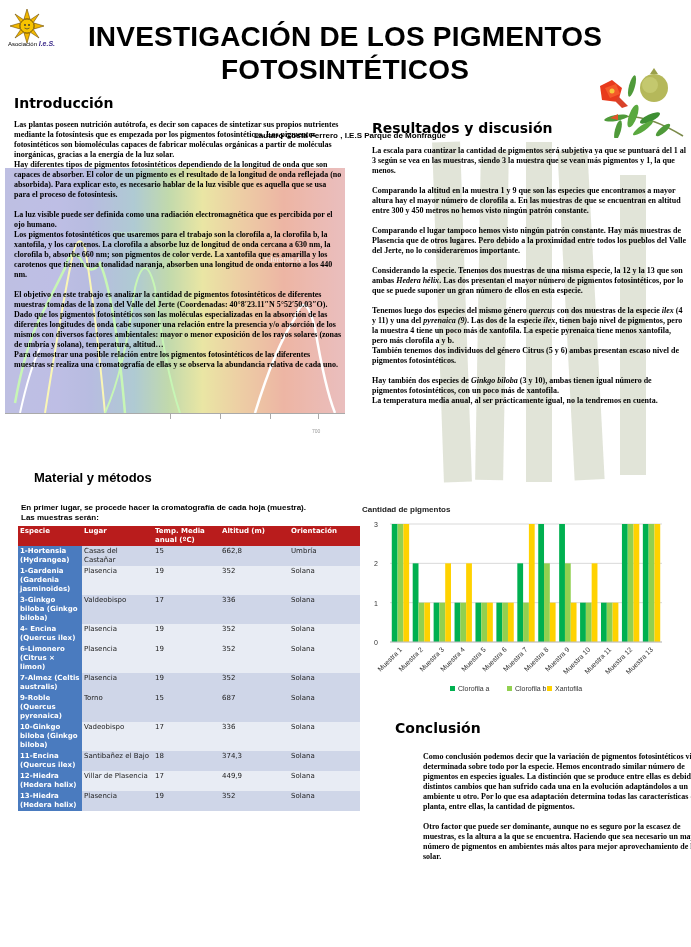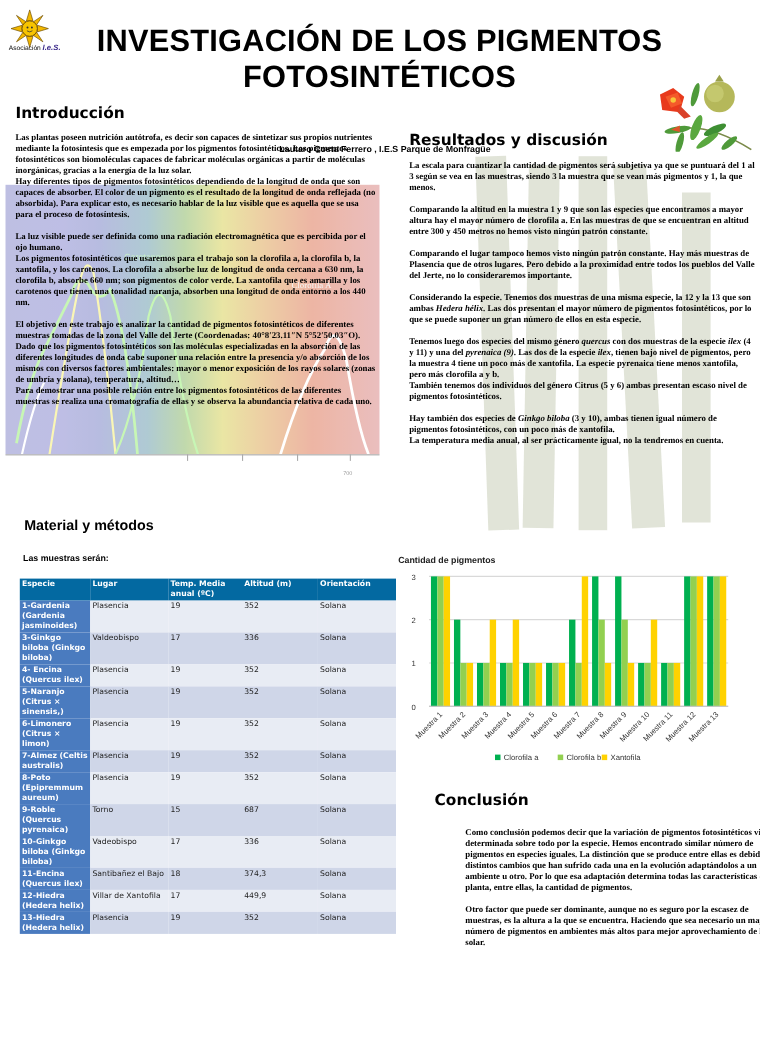--- a/index.html
+++ b/index.html
@@ -32,21 +32,21 @@
   .spec-label { position: absolute; top: 428px; left: 312px; font-size: 5px; color: #999; font-family: "Liberation Sans", sans-serif; }
   .spec-caro { position: absolute; left: 113px; top: 229px; font-family: Liberation Sans, sans-serif; font-size: 8px; color: #c8f0c8; }
   .spec-cloroA { position: absolute; left: 265px; top: 255px; font-family: "Liberation Serif", serif; font-size: 8px; color: #f5f5f5; }
 
   
   .strip { position: absolute; background: #c9cdb8; opacity: 0.55; }
 
   
   .table { position: absolute; left: 18px; top: 526px; width: 342px; border-collapse: collapse;
            font-family: "DejaVu Sans", sans-serif; font-size: 7px; line-height: 9px; }
-  .table th { background: #0369a1; color: #fff; font-weight: bold; text-align: left; padding: 1px 2px; vertical-align: top; height: 20px; }
+  .table th { background: #b91c1c; color: #fff; font-weight: bold; text-align: left; padding: 1px 2px; vertical-align: top; height: 20px; }
   .table td { padding: 1px 2px; vertical-align: top; color: #222; }
   .table td.sp { background: #4a7bbf; color: #fff; font-weight: bold; width: 64px; }
   .table tr.odd td:not(.sp) { background: #cfd6e8; }
   .table tr.even td:not(.sp) { background: #e8ecf4; }
   .table col.c2 { width: 71px; } .table col.c3 { width: 67px; } .table col.c4 { width: 69px; } .table col.c5 { width: 71px; }
 
   
   .chart { position: absolute; left: 362px; top: 495px; width: 330px; height: 210px; }
   .chart-title { position: absolute; left: 0; top: 10px; width: 330px; font-family: "Liberation Sans", sans-serif; font-size: 8px; font-weight: bold; color: #222; }
 </style>
@@ -142,22 +142,23 @@
   <p>La escala para cuantizar la cantidad de pigmentos será subjetiva ya que se puntuará del 1 al 3 según se vea en las muestras, siendo 3 la muestra que se vean más pigmentos y 1, la que menos.</p>
   <p>Comparando la altitud en la muestra 1 y 9 que son las especies que encontramos a mayor altura hay el mayor número de clorofila a. En las muestras de que se encuentran en altitud entre 300 y 450 metros no hemos visto ningún patrón constante.</p>
   <p>Comparando el lugar tampoco hemos visto ningún patrón constante. Hay más muestras de Plasencia que de otros lugares. Pero debido a la proximidad entre todos los pueblos del Valle del Jerte, no lo consideraremos importante.</p>
   <p><span>Considerando la especie. Tenemos dos muestras de una misma especie, la 12 y la 13 que son ambas </span><i>Hedera hélix</i><span>. Las dos presentan el mayor número de pigmentos fotosintéticos, por lo que se puede suponer un gran número de ellos en esta especie.</span></p>
   <p class="tight"><span>Tenemos luego dos especies del mismo género </span><i>quercus</i><span> con dos muestras de la especie </span><i>ilex</i><span> (4 y 11) y una del </span><i>pyrenaica (9)</i><span>. Las dos de la especie </span><i>ilex</i><span>, tienen bajo nivel de pigmentos, pero la muestra 4 tiene un poco más de xantofila. La especie pyrenaica tiene menos xantofila, pero más clorofila a y b.</span></p>
   <p>También tenemos dos individuos del género Citrus (5 y 6) ambas presentan escaso nivel de pigmentos fotosintéticos.</p>
   <p class="tight"><span>Hay también dos especies de </span><i>Ginkgo biloba</i><span> (3 y 10), ambas tienen igual número de pigmentos fotosintéticos, con un poco más de xantofila.</span></p>
   <p>La temperatura media anual, al ser prácticamente igual, no la tendremos en cuenta.</p>
 </div>
 
-<h2 class="section-title" style="left:22px; top:470px; font-family:'Liberation Sans', sans-serif; font-size:13px;">Material y métodos</h2>
+<h2 class="section-title" style="left:34px; top:470px; font-family:'Liberation Sans', sans-serif; font-size:13px;">Material y métodos</h2>
 <div class="body-text" style="left:21px; top:503px; width:340px; font-family:'Liberation Sans', sans-serif; font-size:8px; line-height:10px;">
+  <div>En primer lugar, se procede hacer la cromatografía de cada hoja (muestra).</div>
   <div>Las muestras serán:</div>
 </div>
 
 <table class="table">
   <colgroup>
       <col>
       <col class="c2">
       <col class="c3">
       <col class="c4">
       <col class="c5">
@@ -165,20 +166,27 @@
   <thead>
     <tr>
       <th>Especie</th>
       <th>Lugar</th>
       <th>Temp. Media anual (ºC)</th>
       <th>Altitud (m)</th>
       <th>Orientación</th>
     </tr>
   </thead>
   <tbody id="table-body">
+      <tr class="odd">
+        <td class="sp">1-Hortensia (Hydrangea)</td>
+        <td>Casas del Castañar</td>
+        <td>15</td>
+        <td>662,8</td>
+        <td>Umbría</td>
+      </tr>
       <tr class="even">
         <td class="sp">1-Gardenia (Gardenia jasminoides)</td>
         <td>Plasencia</td>
         <td>19</td>
         <td>352</td>
         <td>Solana</td>
       </tr>
       <tr class="odd">
         <td class="sp">3-Ginkgo biloba (Ginkgo biloba)</td>
         <td>Valdeobispo</td>
@@ -186,43 +194,29 @@
         <td>336</td>
         <td>Solana</td>
       </tr>
       <tr class="even">
         <td class="sp">4- Encina (Quercus ilex)</td>
         <td>Plasencia</td>
         <td>19</td>
         <td>352</td>
         <td>Solana</td>
       </tr>
-      <tr class="odd">
-        <td class="sp">5-Naranjo (Citrus × sinensis,)</td>
-        <td>Plasencia</td>
-        <td>19</td>
-        <td>352</td>
-        <td>Solana</td>
-      </tr>
       <tr class="even">
         <td class="sp">6-Limonero (Citrus × limon)</td>
         <td>Plasencia</td>
         <td>19</td>
         <td>352</td>
         <td>Solana</td>
       </tr>
       <tr class="odd">
         <td class="sp">7-Almez (Celtis australis)</td>
-        <td>Plasencia</td>
-        <td>19</td>
-        <td>352</td>
-        <td>Solana</td>
-      </tr>
-      <tr class="even">
-        <td class="sp">8-Poto (Epipremmum aureum)</td>
         <td>Plasencia</td>
         <td>19</td>
         <td>352</td>
         <td>Solana</td>
       </tr>
       <tr class="odd">
         <td class="sp">9-Roble (Quercus pyrenaica)</td>
         <td>Torno</td>
         <td>15</td>
         <td>687</td>
@@ -237,21 +231,21 @@
       </tr>
       <tr class="odd">
         <td class="sp">11-Encina (Quercus ilex)</td>
         <td>Santibañez el Bajo</td>
         <td>18</td>
         <td>374,3</td>
         <td>Solana</td>
       </tr>
       <tr class="even">
         <td class="sp">12-Hiedra (Hedera helix)</td>
-        <td>Villar de Xantofila</td>
+        <td>Villar de Plasencia</td>
         <td>17</td>
         <td>449,9</td>
         <td>Solana</td>
       </tr>
       <tr class="odd">
         <td class="sp">13-Hiedra (Hedera helix)</td>
         <td>Plasencia</td>
         <td>19</td>
         <td>352</td>
         <td>Solana</td>

